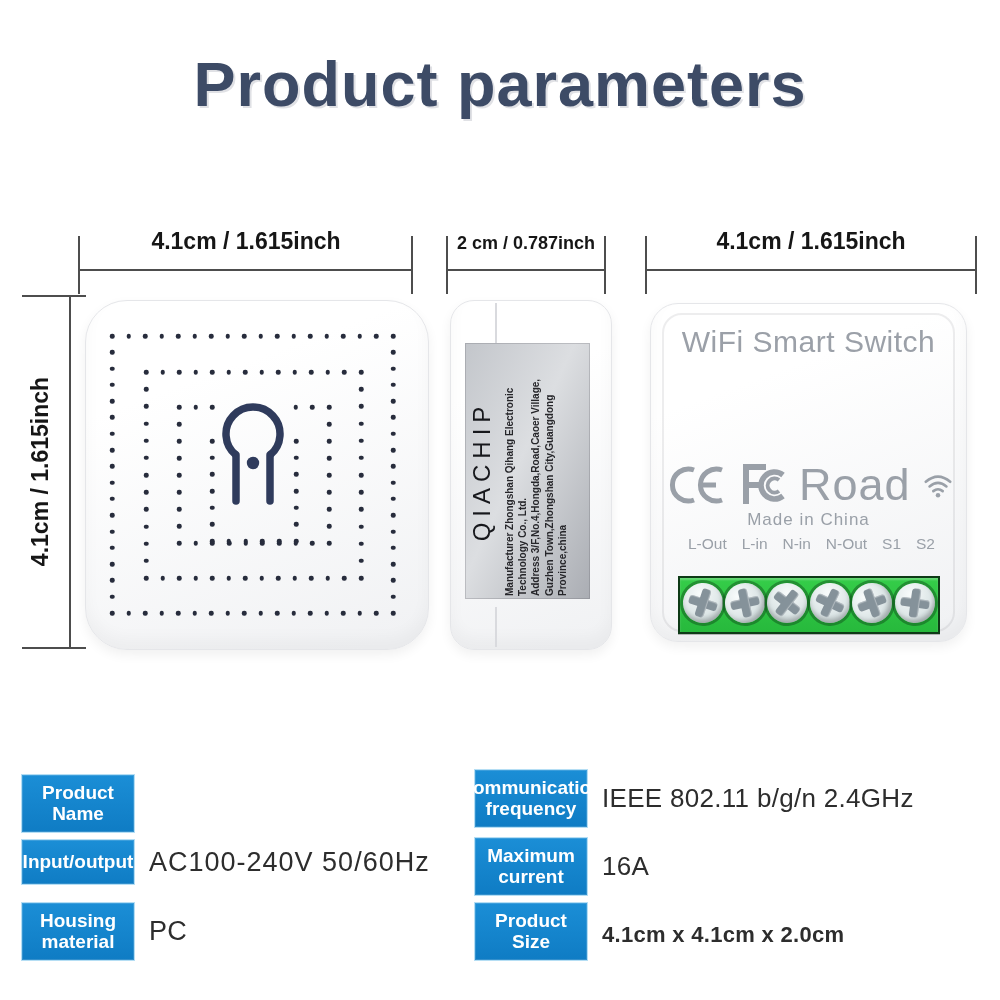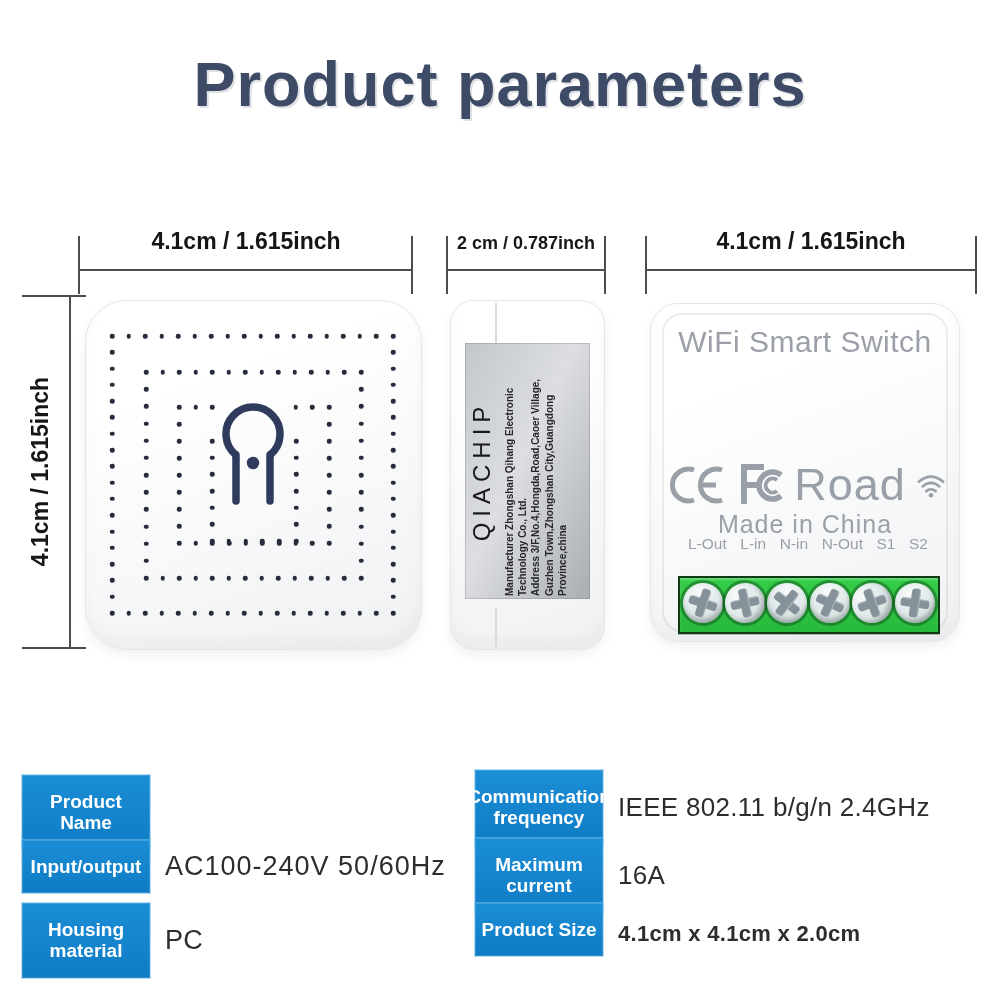--- a/index.html
+++ b/index.html
@@ -17,21 +17,21 @@
   .dim-tick-v{position:absolute;width:2px;background:#4d4d4d;}
   .dim-tick-h{position:absolute;height:2px;background:#4d4d4d;}
   .dim-label{position:absolute;text-align:center;font-weight:700;color:#161616;}
   .dim-label.big{font-size:23px;}
   .dim-label.small{font-size:18px;}
   .dim-label.rot{transform:rotate(-90deg);}
 
   
   .device{position:absolute;background:linear-gradient(160deg,#ffffff 25%,#f1f2f4 95%);
     border:1px solid #e5e6e9;
-    box-shadow:0 5px 12px rgba(0,0,0,.06), inset 0 -10px 16px rgba(0,0,0,.035);}
+    box-shadow:0 5px 12px rgba(0,0,0,.06), inset 0 -10px 16px rgba(0,0,0,.035);padding-left:7px;}
 
   
   .front{left:85px;top:300px;width:335px;height:348px;border-radius:42px;}
   .vent-dot{position:absolute;width:4.5px;height:4.5px;border-radius:50%;background:#272c3c;
     transform:translate(-50%,-50%);}
   .bulb-icon{position:absolute;left:133px;top:93px;}
 
   
   .side{left:450px;top:300px;width:153px;height:348px;border-radius:24px;}
   .seam{position:absolute;left:44px;width:1.5px;background:#d9dade;}
@@ -52,36 +52,36 @@
   .back-outline{position:absolute;left:11px;top:9px;right:11px;bottom:9px;border-radius:20px;
     border:2px solid rgba(140,143,150,.16);pointer-events:none;}
   .back-title{position:absolute;left:0;top:21px;width:100%;text-align:center;
     font-size:30px;font-weight:500;letter-spacing:.5px;color:#9ba0a8;}
   .back-specs{position:absolute;left:28px;top:64px;font-size:15.5px;font-weight:500;
     line-height:19.5px;color:#999ea6;letter-spacing:.2px;}
   .cert-row{position:absolute;left:17px;right:13px;top:157px;height:48px;display:flex;
     align-items:center;justify-content:space-between;}
   .rohs-text{font-size:45px;font-weight:500;color:#9aa0a8;line-height:44px;letter-spacing:1px;}
   .made-in{position:absolute;left:0;top:206px;width:100%;text-align:center;
-    font-size:25px;font-weight:500;color:#9aa0a8;letter-spacing:1px;}
+    font-size:17px;font-weight:500;color:#9aa0a8;letter-spacing:1px;}
   .terminal-labels{position:absolute;left:0;top:231px;width:100%;box-sizing:border-box;
     padding:0 31px 0 37px;display:flex;justify-content:space-between;
     font-size:15.5px;font-weight:500;color:#9aa0a8;}
   .terminal-block{position:absolute;left:27px;top:272px;width:258px;height:54px;
     background:linear-gradient(180deg,#35cd49 0%,#27b93c 100%);
     border:2px solid #0e3a16;box-shadow:inset 0 2px 2px rgba(255,255,255,.25), 0 1px 0 rgba(0,0,0,.25);}
   .screw{position:absolute;top:5px;width:40px;height:40px;border-radius:50%;
     background:radial-gradient(circle at 35% 30%,#f8fbfb 0%,#dde6e7 55%,#a9b6b7 100%);
     box-shadow:0 0 0 3px rgba(10,58,20,.4), inset -2px -3px 4px rgba(0,0,0,.18);}
   .screw-bar{position:absolute;left:50%;top:50%;width:29px;height:9px;border-radius:3px;
     background:#85929a;box-shadow:inset 0 1px 1px rgba(255,255,255,.4);}
 
   
   .spec-row{position:absolute;display:flex;align-items:center;gap:15px;}
-  .spec-label{width:128px;min-height:44px;box-sizing:border-box;padding:16px 4px;
+  .spec-label{width:112px;min-height:44px;box-sizing:border-box;padding:7px 4px;
     background:linear-gradient(180deg,#1b8ed6 0%,#0f7cc4 100%);
     box-shadow:inset 0 0 0 1px rgba(255,255,255,.15), 0 0 0 1px rgba(120,195,235,.55);
     color:#ffffff;font-weight:700;font-size:19px;line-height:1.12;
     display:flex;align-items:center;justify-content:center;text-align:center;}
   .spec-value{font-size:26px;color:#2d2d2d;letter-spacing:.3px;}
   .spec-value.bold2{font-size:22px;font-weight:700;line-height:1.35;margin-top:8px;}
 
   svg{display:block;}
 </style>
 </head>

